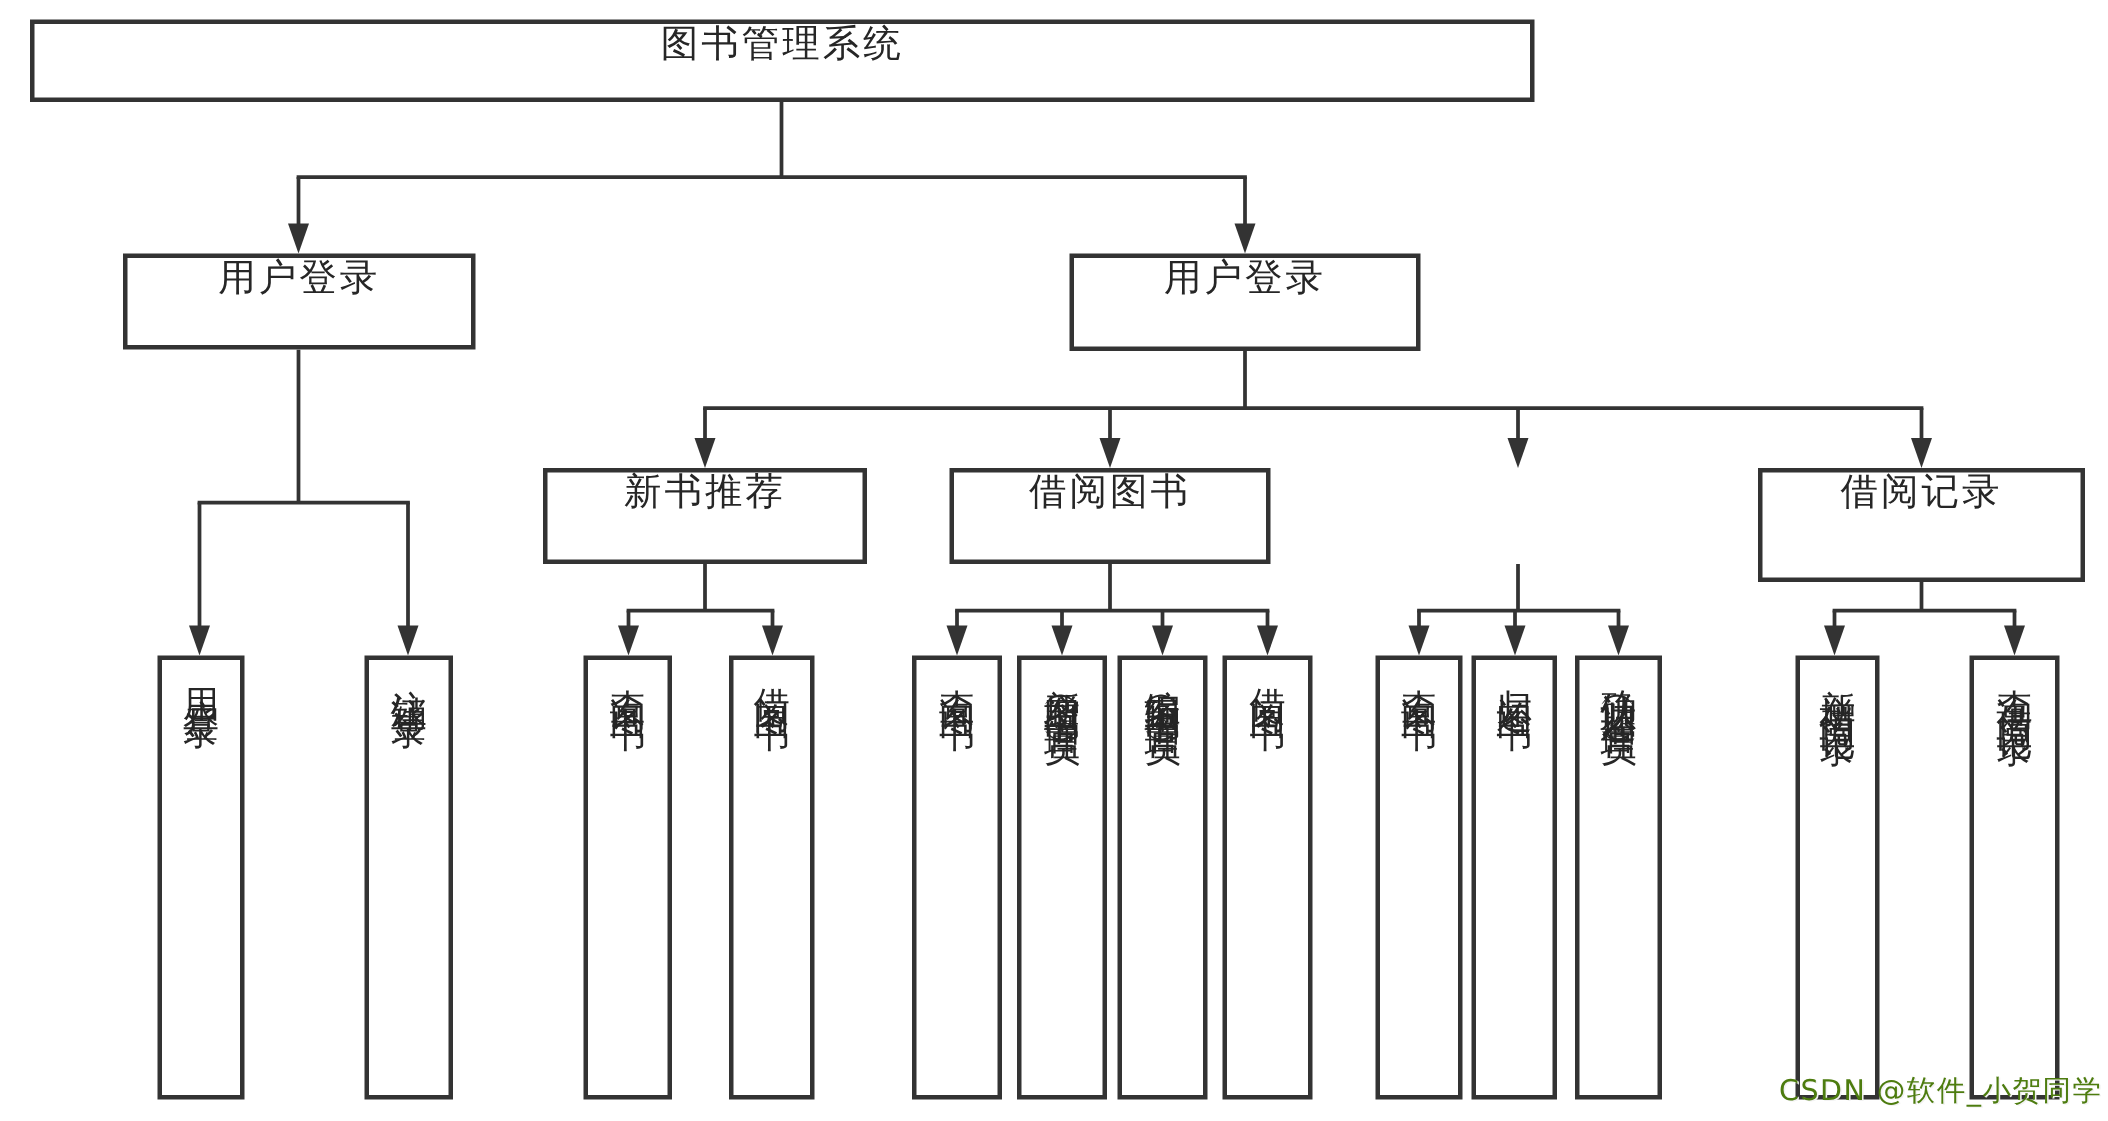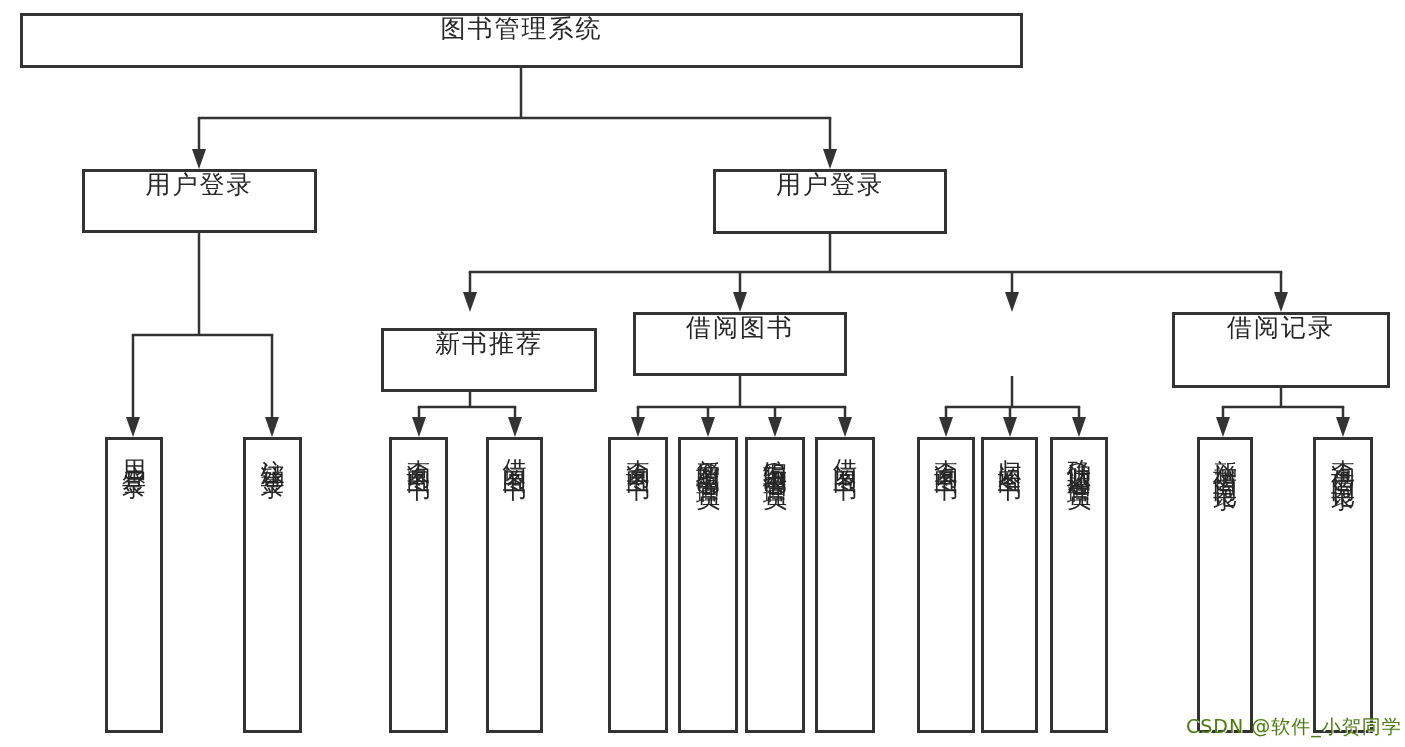--- a/index.html
+++ b/index.html
@@ -112,21 +112,21 @@
     <span class="h-label">图书管理系统</span>
   </div>
 
   <div class="box" style="left:82px;top:169px;width:235px;height:64px;">
     <span class="h-label">用户登录</span>
   </div>
   <div class="box" style="left:713px;top:169px;width:234px;height:65px;">
     <span class="h-label">用户登录</span>
   </div>
 
-  <div class="box" style="left:362px;top:328px;width:216px;height:64px;margin-left:19px;">
+  <div class="box" style="left:362px;top:312px;width:216px;height:64px;">
     <span class="h-label">新书推荐</span>
   </div>
   <div class="box" style="left:633px;top:312px;width:214px;height:64px;">
     <span class="h-label">借阅图书</span>
   </div>
   <div class="box" style="left:1172px;top:312px;width:218px;height:76px;">
     <span class="h-label">借阅记录</span>
   </div>
 
   <div class="box" style="left:105px;top:437px;width:58px;height:296px;">

